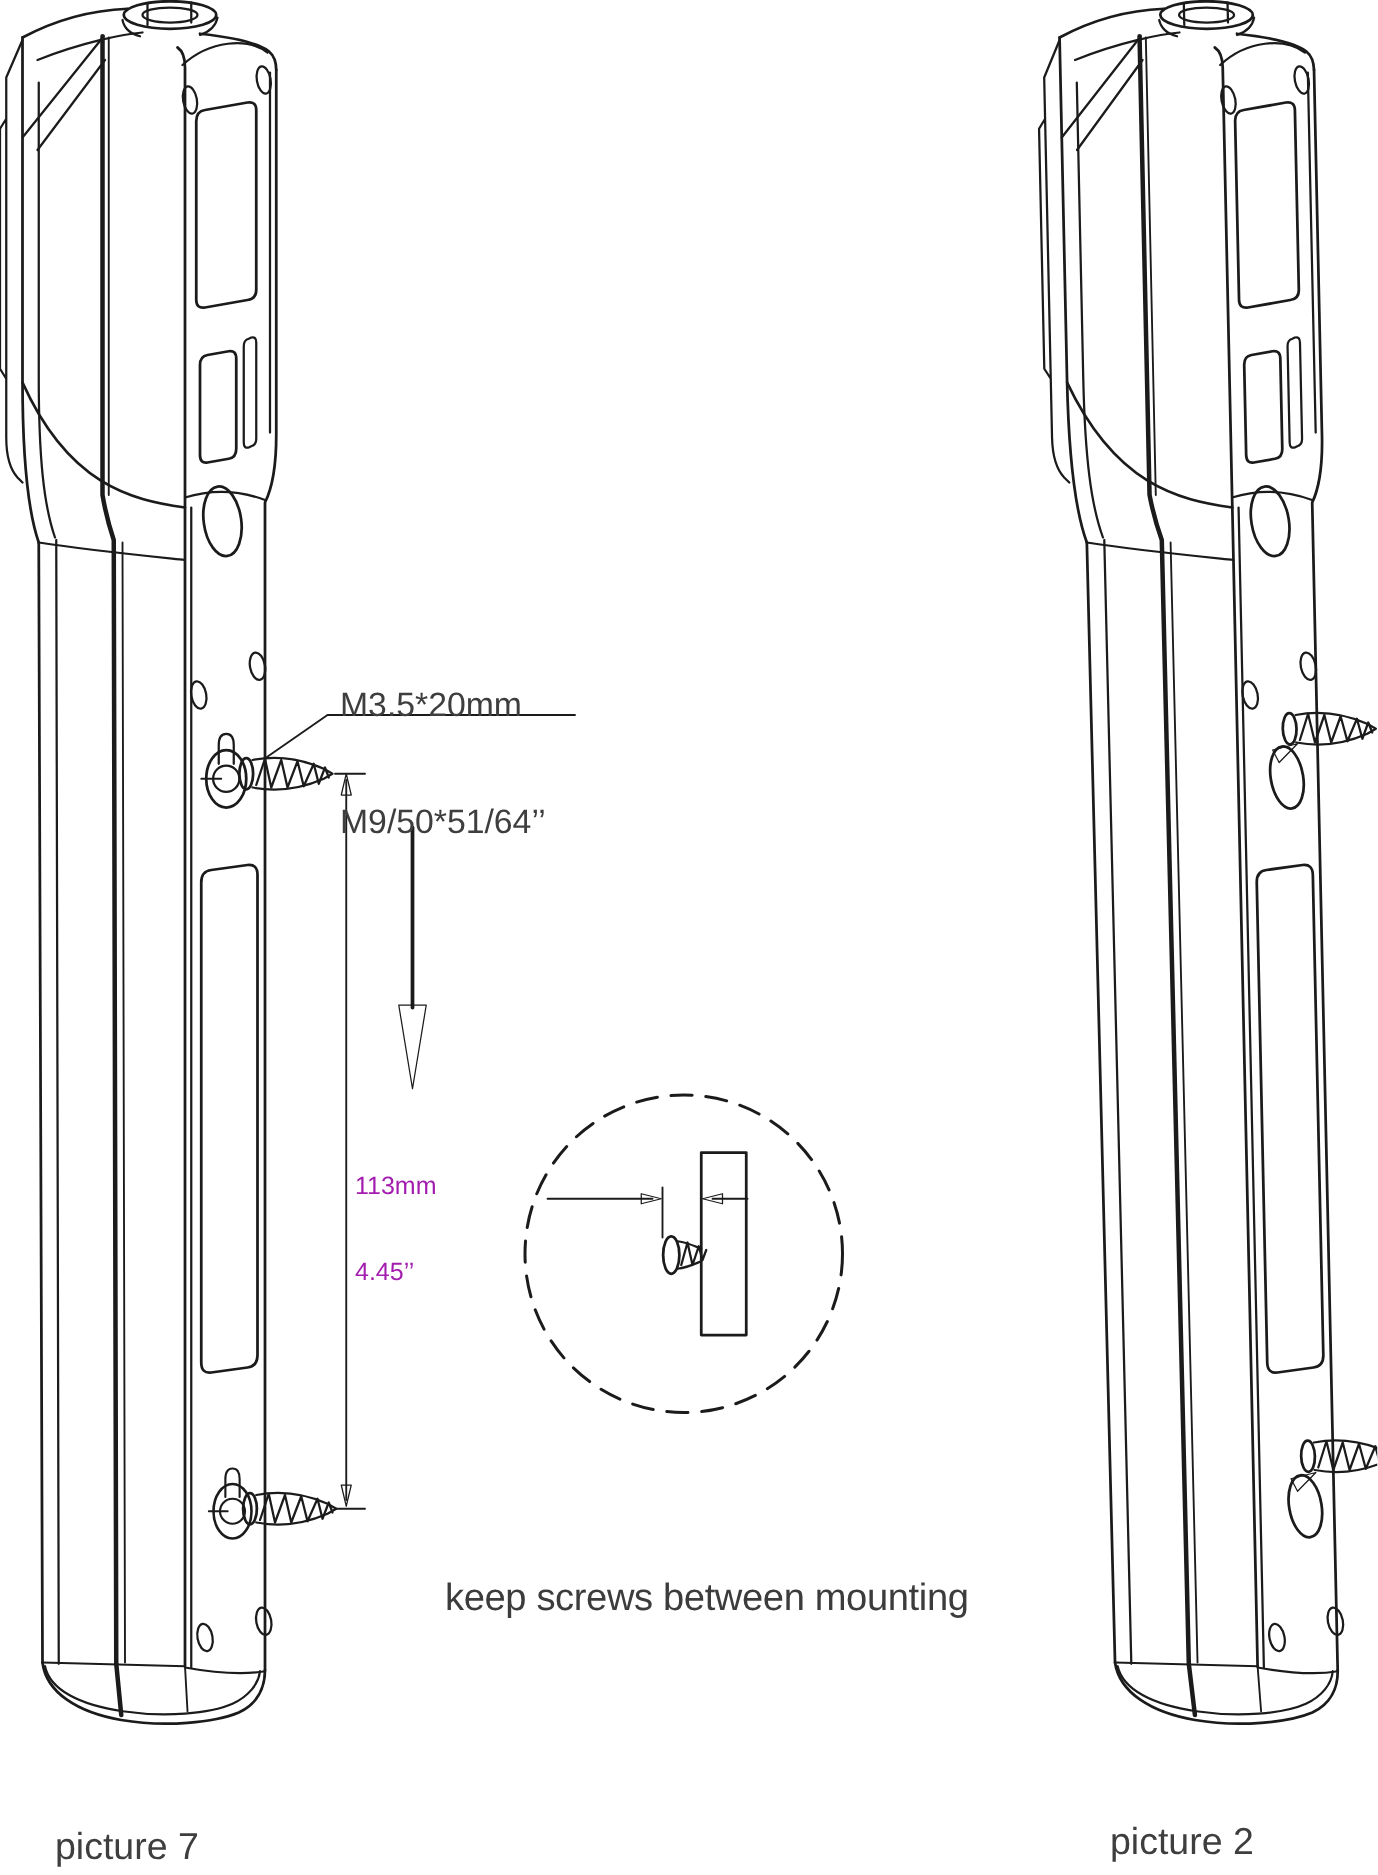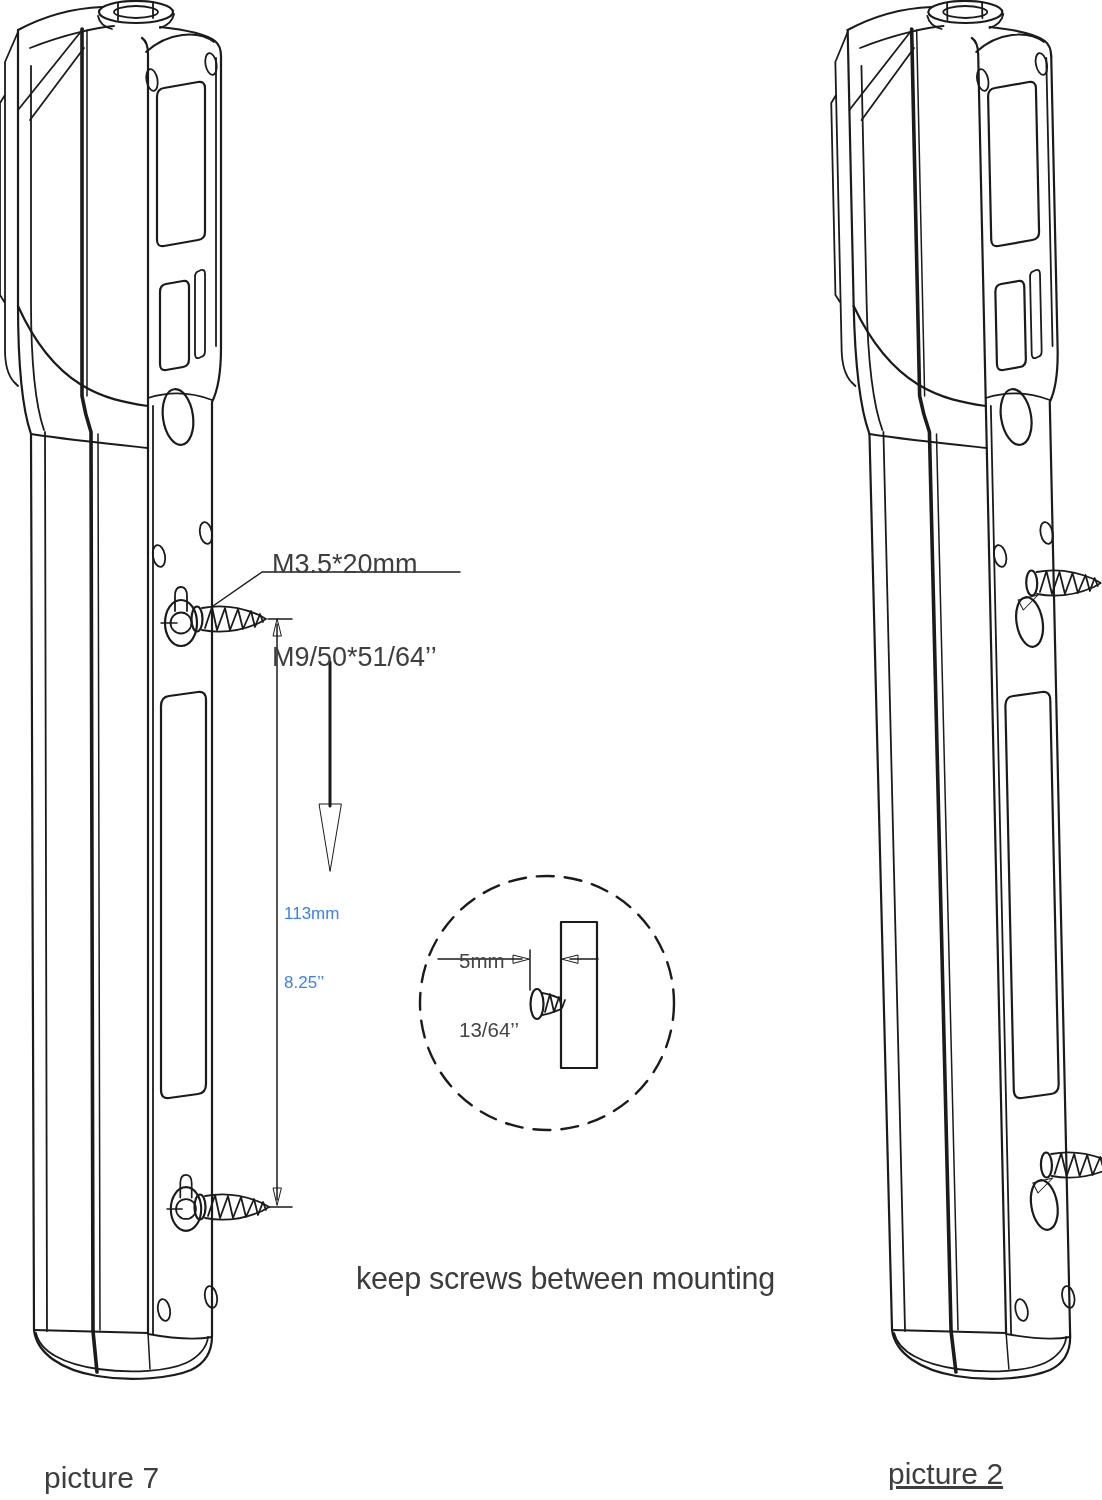--- a/index.html
+++ b/index.html
@@ -11,25 +11,25 @@
   svg.art *{fill:none;stroke:#1b1b1b;stroke-linecap:round;stroke-linejoin:round;}
   .s2{stroke-width:2.2;}
   .s18{stroke-width:1.8;}
   .s16{stroke-width:1.5;}
   .s3{stroke-width:3;}
   .seam{stroke-width:3.6;}
   .dash{stroke-width:2.4;stroke-dasharray:17 11;}
   .fill{fill:#161616;stroke:none;}
   .t{position:absolute;color:#3e3e3e;white-space:pre;}
   .spec{left:272px;top:487px;font-size:27px;line-height:31px;}
-  .d113{left:284px;top:856px;font-size:17px;line-height:23px;color:#3b82f6;}
+  .d113{left:284px;top:892px;font-size:20px;line-height:23px;color:#a21caf;}
   .d5{left:459px;top:903px;font-size:20.5px;line-height:23px;color:#454545;}
   .instr{left:356px;top:1171px;font-size:30.5px;line-height:43px;letter-spacing:-0.3px;color:#3c3c3c;}
   .cap1{left:44px;top:1461px;font-size:30px;}
-  .cap2{left:888px;top:1457px;font-size:30px;text-decoration:underline;}
+  .cap2{left:888px;top:1457px;font-size:30px;}
 </style>
 </head>
 <body>
 
 <div class="canvas">
 
   <svg class="art" width="1102" height="1500" viewBox="0 0 1102 1500">
     <defs>
 
       <g id="strip-base">
@@ -174,27 +174,23 @@
     </g>
   </svg>
 
   <div class="t spec">
     <div>M3.5*20mm</div>
     <div>M9/50*51/64’’</div>
   </div>
 
   <div class="t d113">
     <div>113mm</div>
-    <div>8.25’’</div>
+    <div>4.45’’</div>
   </div>
 
-  <div class="t d5">
-    <div>5mm</div>
-    <div>13/64’’</div>
-  </div>
 
   <div class="t instr">
     <div>keep screws between mounting</div>
     
     
     
     
   </div>
 
   <div class="t cap1">picture 7</div>

